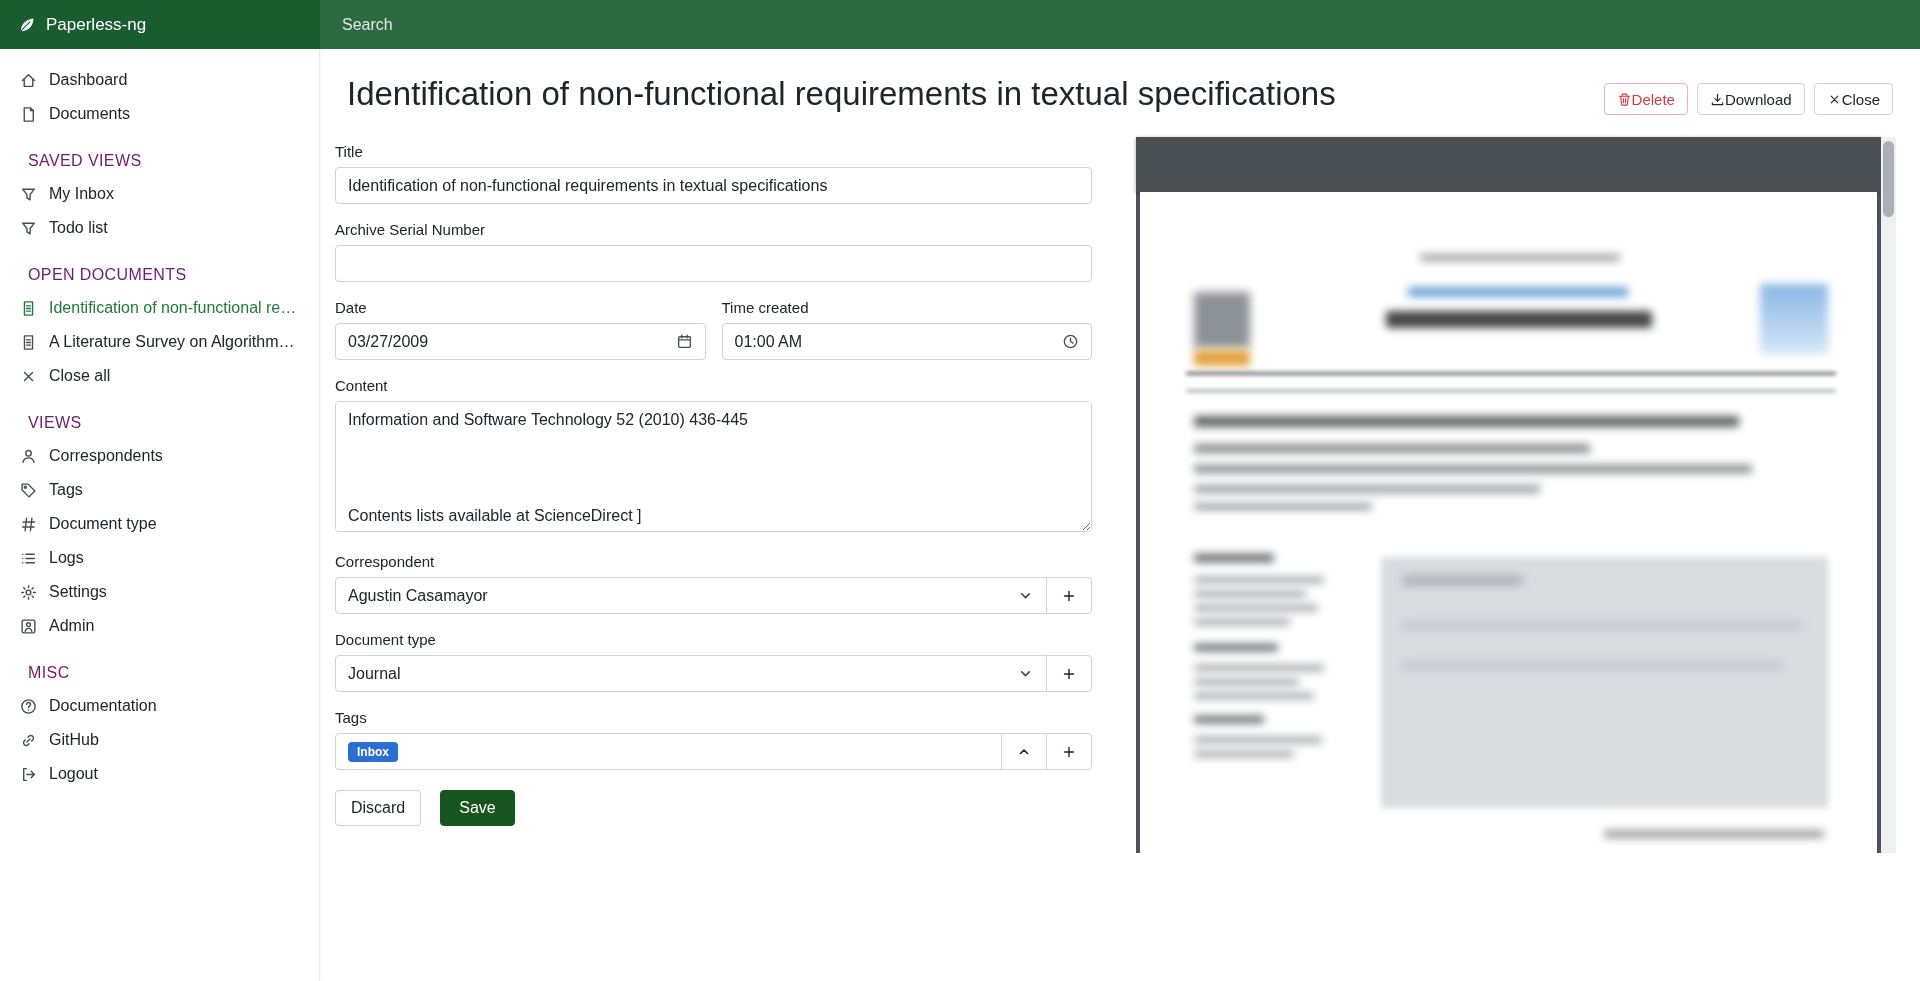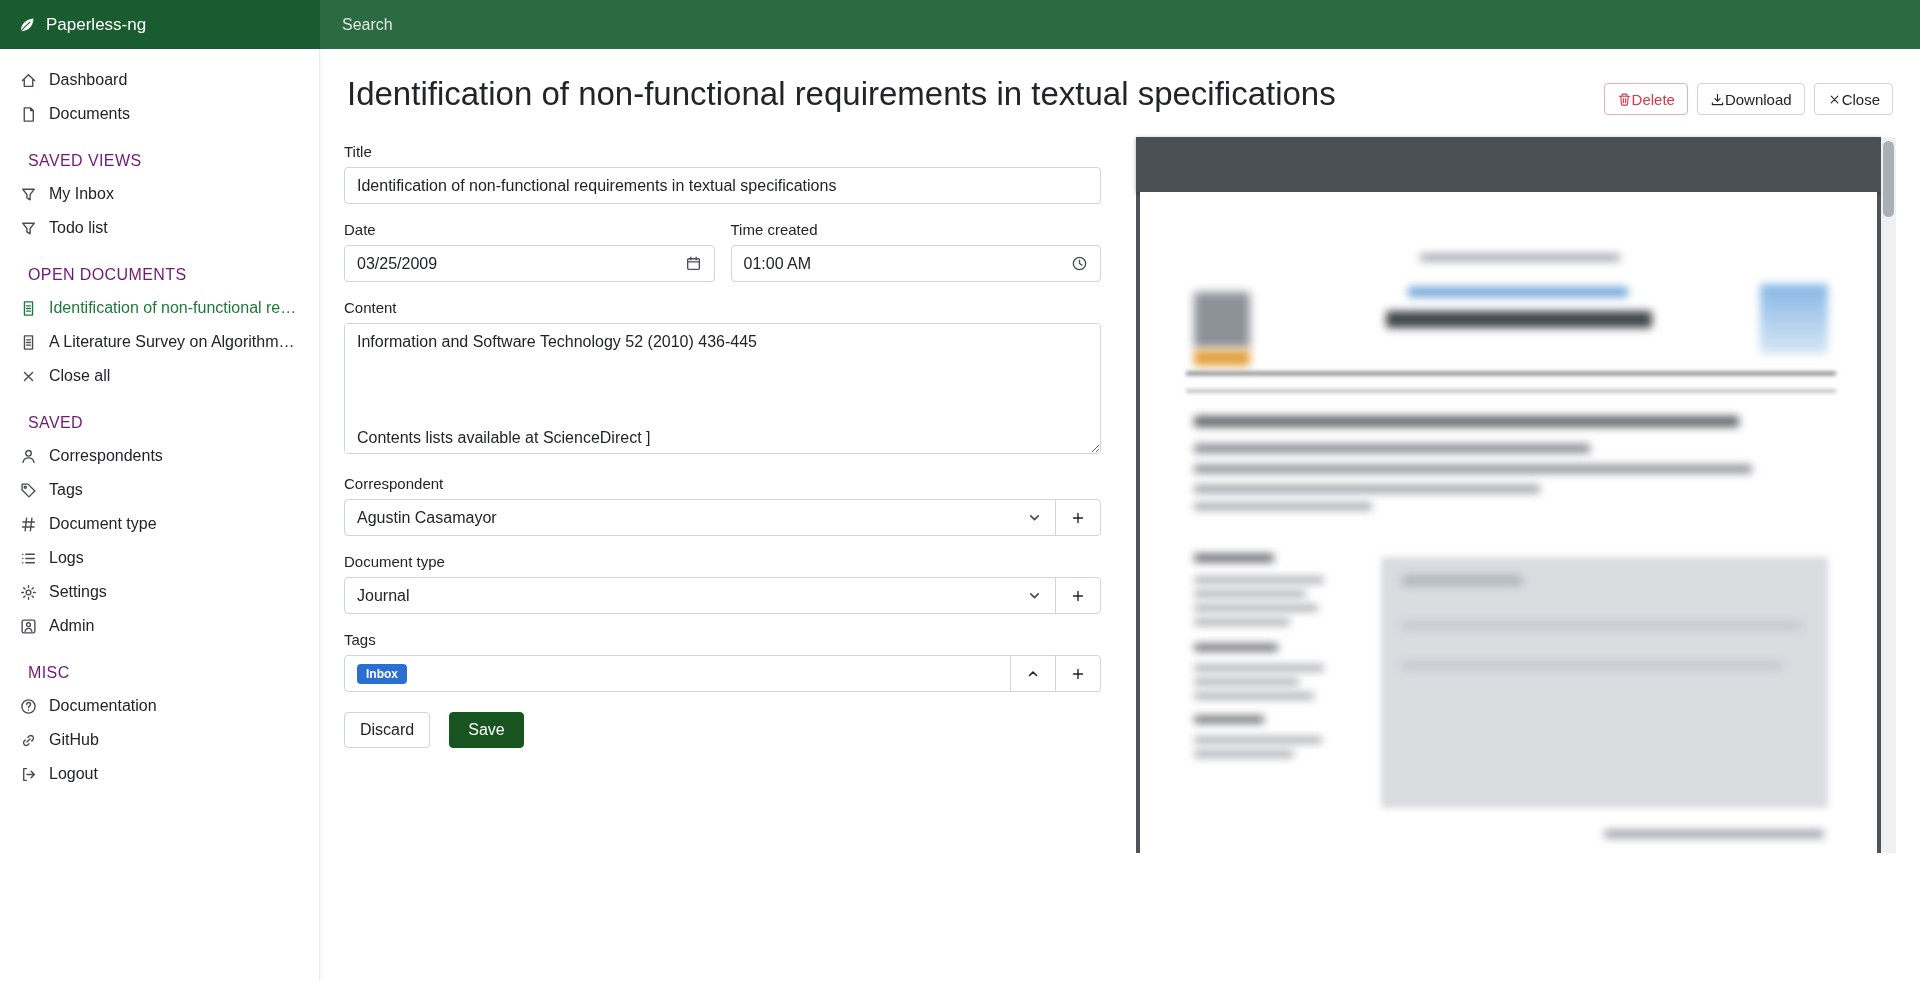--- a/index.html
+++ b/index.html
@@ -37,21 +37,21 @@
     padding:24px 27px 0 27px; }
   .page-title { font-size:33px; font-weight:400; line-height:1.25; color:#212529; }
   .actions { display:flex; gap:9px; margin-top:10px; margin-left:24px; flex:none; }
   .btn { display:inline-flex; align-items:center; height:32px;
     padding:0 12px; font-size:15px; font-family:inherit; background:#fff;
     border:1px solid #ced4da; border-radius:4px; color:#212529; cursor:pointer; white-space:nowrap; }
   .btn svg { width:15px; height:15px; }
   .btn-danger { color:#dc3545; border-color:#f0aeb6; }
 
   
-  .form-col { width:757px; margin:28px 0 0 24px; }
+  .form-col { width:757px; margin:28px 0 0 15px; }
   .fgroup { margin-bottom:17px; }
   .flabel { display:block; font-size:15px; margin-bottom:7px; color:#212529; }
   .control { width:100%; height:37px; border:1px solid #ced4da; border-radius:4px;
     padding:6px 12px; font-size:16px; color:#212529; background:#fff;
     font-family:inherit; outline:none; }
   .control-flex { display:flex; align-items:center; justify-content:space-between; gap:8px; }
   .control-flex .cicon { width:17px; height:17px; color:#495057; flex:none; display:flex; }
   .control-flex .cicon svg { width:100%; height:100%; }
   .row2 { display:flex; gap:16px; }
   .row2 .fgroup { flex:1; margin-bottom:17px; }
@@ -158,21 +158,21 @@
   </div>
   <div class="side-item">
     <span class="icn">
         <svg viewBox="0 0 16 16" fill="none" stroke="currentColor" stroke-width="1.3" stroke-linecap="round">
           <path d="M4.2 4.2 L11.8 11.8 M11.8 4.2 L4.2 11.8"></path>
         </svg>
       </span>
     <span class="lbl">Close all</span>
   </div>
 
-  <div class="side-section">SAVED</div>
+  <div class="side-section">VIEWS</div>
   <div class="side-item">
     <span class="icn">
         <svg viewBox="0 0 16 16" fill="none" stroke="currentColor" stroke-width="1.3" stroke-linecap="round">
           <circle cx="8" cy="5" r="2.6"></circle>
           <path d="M2.8 13.5 C3.4 10.6 5.5 9.3 8 9.3 C10.5 9.3 12.6 10.6 13.2 13.5"></path>
         </svg>
       </span>
     <span class="lbl">Correspondents</span>
   </div>
   <div class="side-item">
@@ -274,26 +274,30 @@
     </div>
   </div>
 
   <div class="form-col">
 
     <div class="fgroup">
       <label class="flabel">Title</label>
       <input class="control" type="text" value="Identification of non-functional requirements in textual specifications" style="">
     </div>
 
+    <div class="fgroup">
+      <label class="flabel">Archive Serial Number</label>
+      <input class="control" type="text" value="" style="">
+    </div>
 
     <div class="row2">
       <div class="fgroup">
         <label class="flabel">Date</label>
         <div class="control control-flex">
-          <span>03/25/2009</span>
+          <span>03/27/2009</span>
           <span class="cicon">
               <svg viewBox="0 0 16 16" fill="none" stroke="currentColor" stroke-width="1.3" stroke-linecap="round">
                 <rect x="2.5" y="3.5" width="11" height="10" rx="1"></rect>
                 <path d="M2.5 6.5 H13.5 M5.5 2 V4.5 M10.5 2 V4.5"></path>
               </svg>
             </span>
         </div>
       </div>
       <div class="fgroup">
         <label class="flabel">Time created</label>

